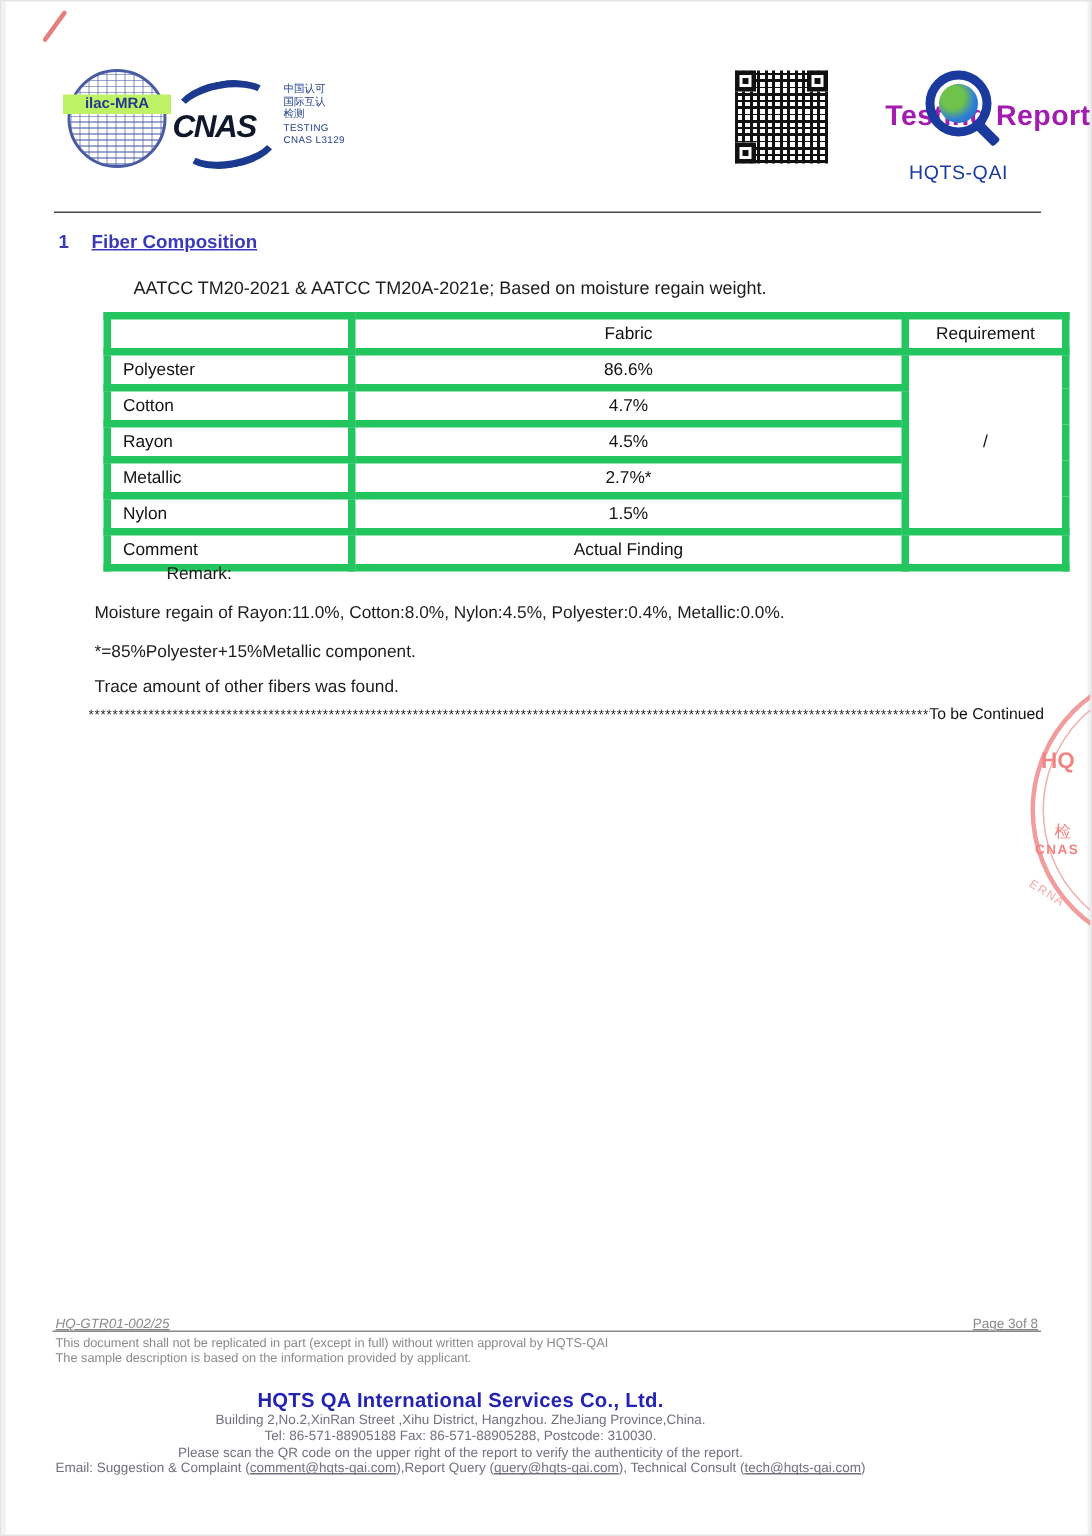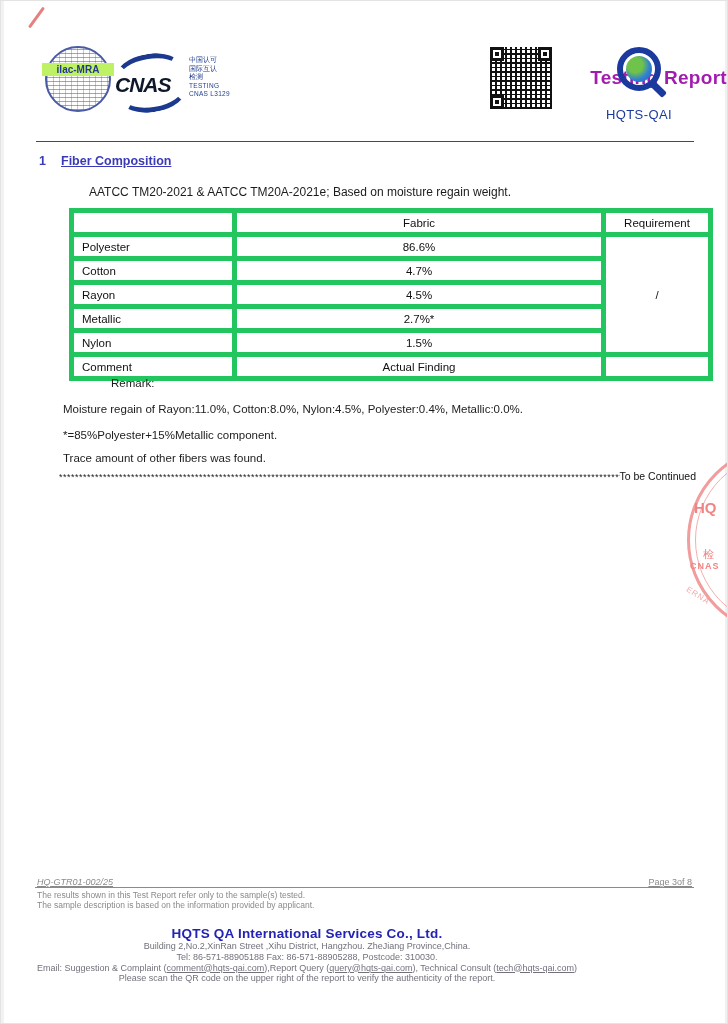--- a/index.html
+++ b/index.html
@@ -197,25 +197,25 @@
     <div class="stamp-latin">CNAS</div>
     <div class="stamp-arc-text">ERNA</div>
   </div>
 
   <div class="foot-rule">
     <span class="foot-code">HQ-GTR01-002/25</span>
     <span class="foot-page">Page 3of 8</span>
   </div>
 
   <div class="disclaimers">
-    <div>The results shown in this Test Report refer only to the sample(s) tested.</div>
+    <div>This document shall not be replicated in part (except in full) without written approval by HQTS-QAI</div>
     <div>The sample description is based on the information provided by applicant.</div>
   </div>
 
   <div class="company">
     <div class="company-name">HQTS QA International Services Co., Ltd.</div>
     <div class="company-line">Building 2,No.2,XinRan Street ,Xihu District, Hangzhou.  ZheJiang Province,China.</div>
     <div class="company-line">Tel: 86-571-88905188 Fax: 86-571-88905288, Postcode: 310030.</div>
+    <div class="company-line">Please scan the QR code on the upper right of the report to verify the authenticity of the report.</div>
     <div class="company-line"><span>Email: Suggestion &amp; Complaint (</span><a>comment@hqts-qai.com</a><span>),Report Query (</span><a>query@hqts-qai.com</a><span>), Technical Consult (</span><a>tech@hqts-qai.com</a><span>)</span></div>
-    <div class="company-line">Please scan the QR code on the upper right of the report to verify the authenticity of the report.</div>
   </div>
 
 </div>
 
 </body></html>

